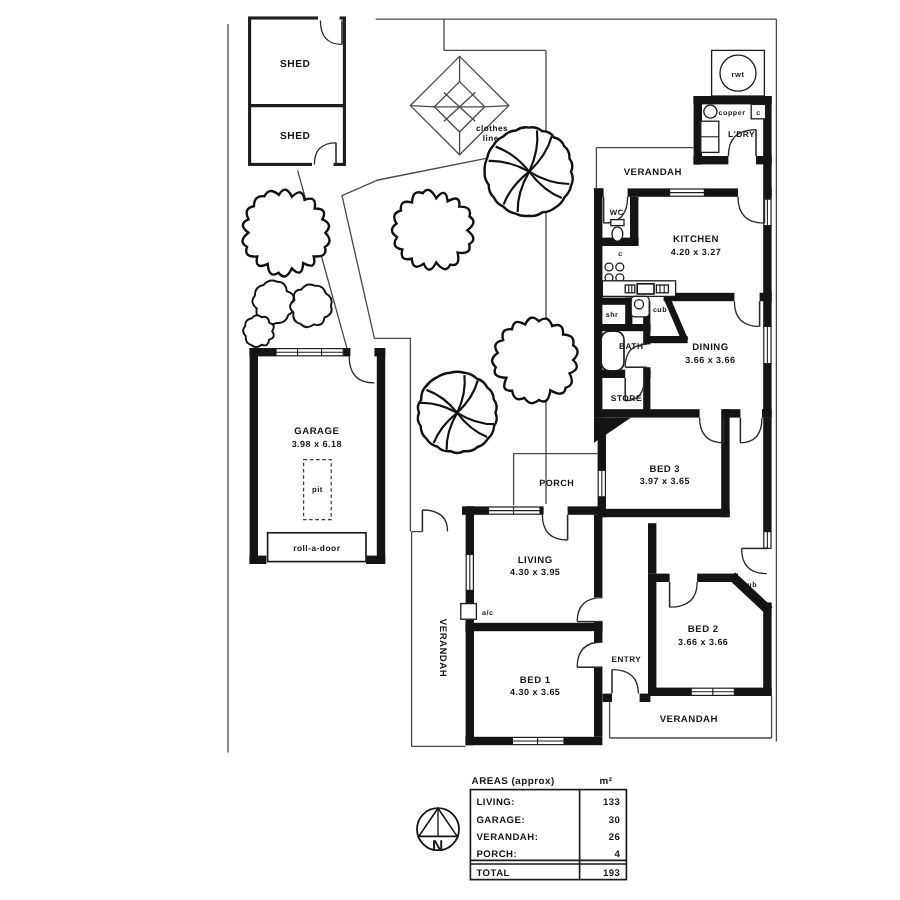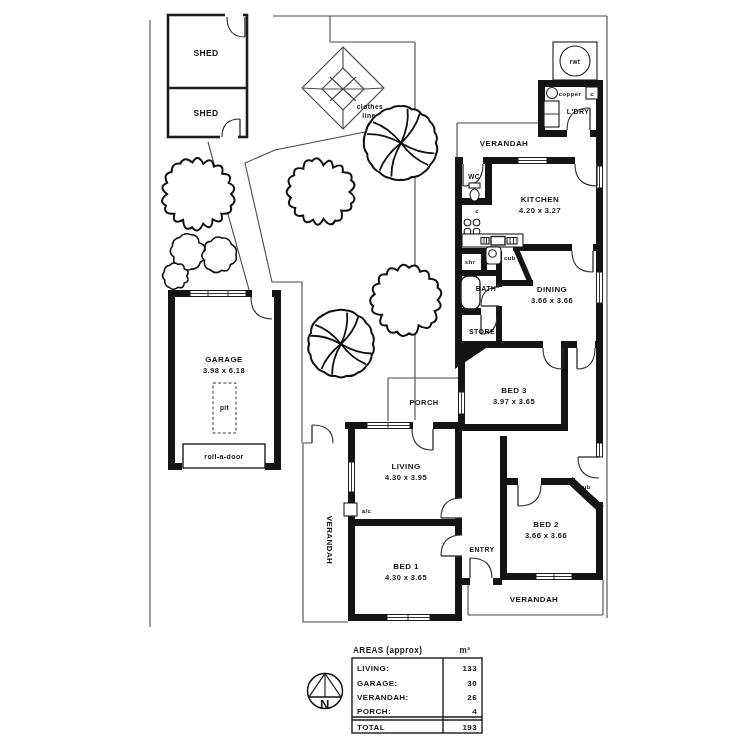--- a/index.html
+++ b/index.html
@@ -1,16 +1,16 @@
 <!DOCTYPE html>
 <html><head>
 <meta charset="utf-8">
 <style>
   html,body{margin:0;padding:0;background:#fff;}
-  .page{width:664px;height:750px;position:relative;background:#fff;overflow:hidden;}
+  .page{width:664px;height:750px;position:relative;background:#fff;overflow:hidden;padding-left:40px;}
   svg{display:block;}
   text{font-family:"Liberation Sans", sans-serif;fill:#151515;letter-spacing:.4px;font-weight:700;}
   .thin{stroke:#4a4a4a;stroke-width:1.1;fill:none;}
   .wall{fill:#141414;stroke:none;}
   .arc{stroke:#2a2a2a;stroke-width:1.1;fill:none;}
   .leaf{stroke:#2a2a2a;stroke-width:1.3;fill:none;}
   .fix{fill:#fff;stroke:#1d1d1d;stroke-width:1.1;}
   .fix2{fill:#fff;stroke:#1d1d1d;stroke-width:1.4;}
   .win{fill:#fff;stroke:#1d1d1d;stroke-width:1;}
   .winline{stroke:#1d1d1d;stroke-width:.9;fill:none;}

